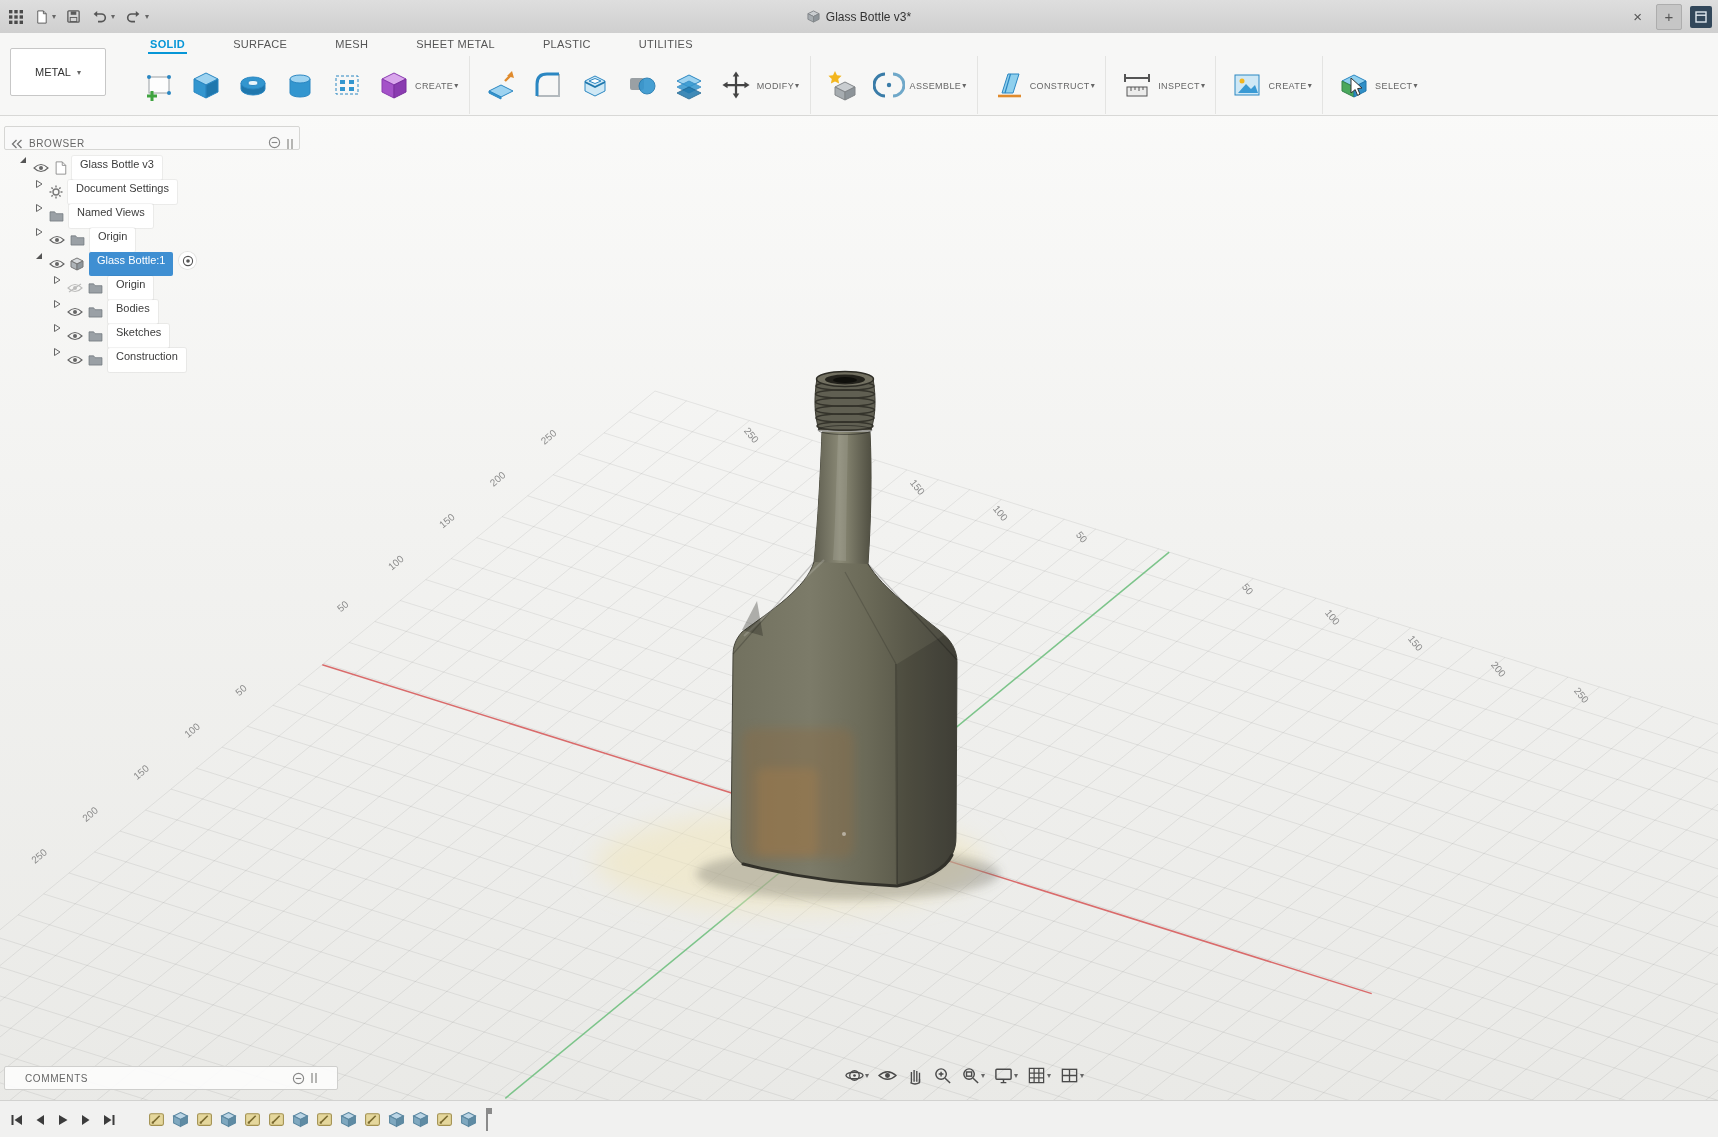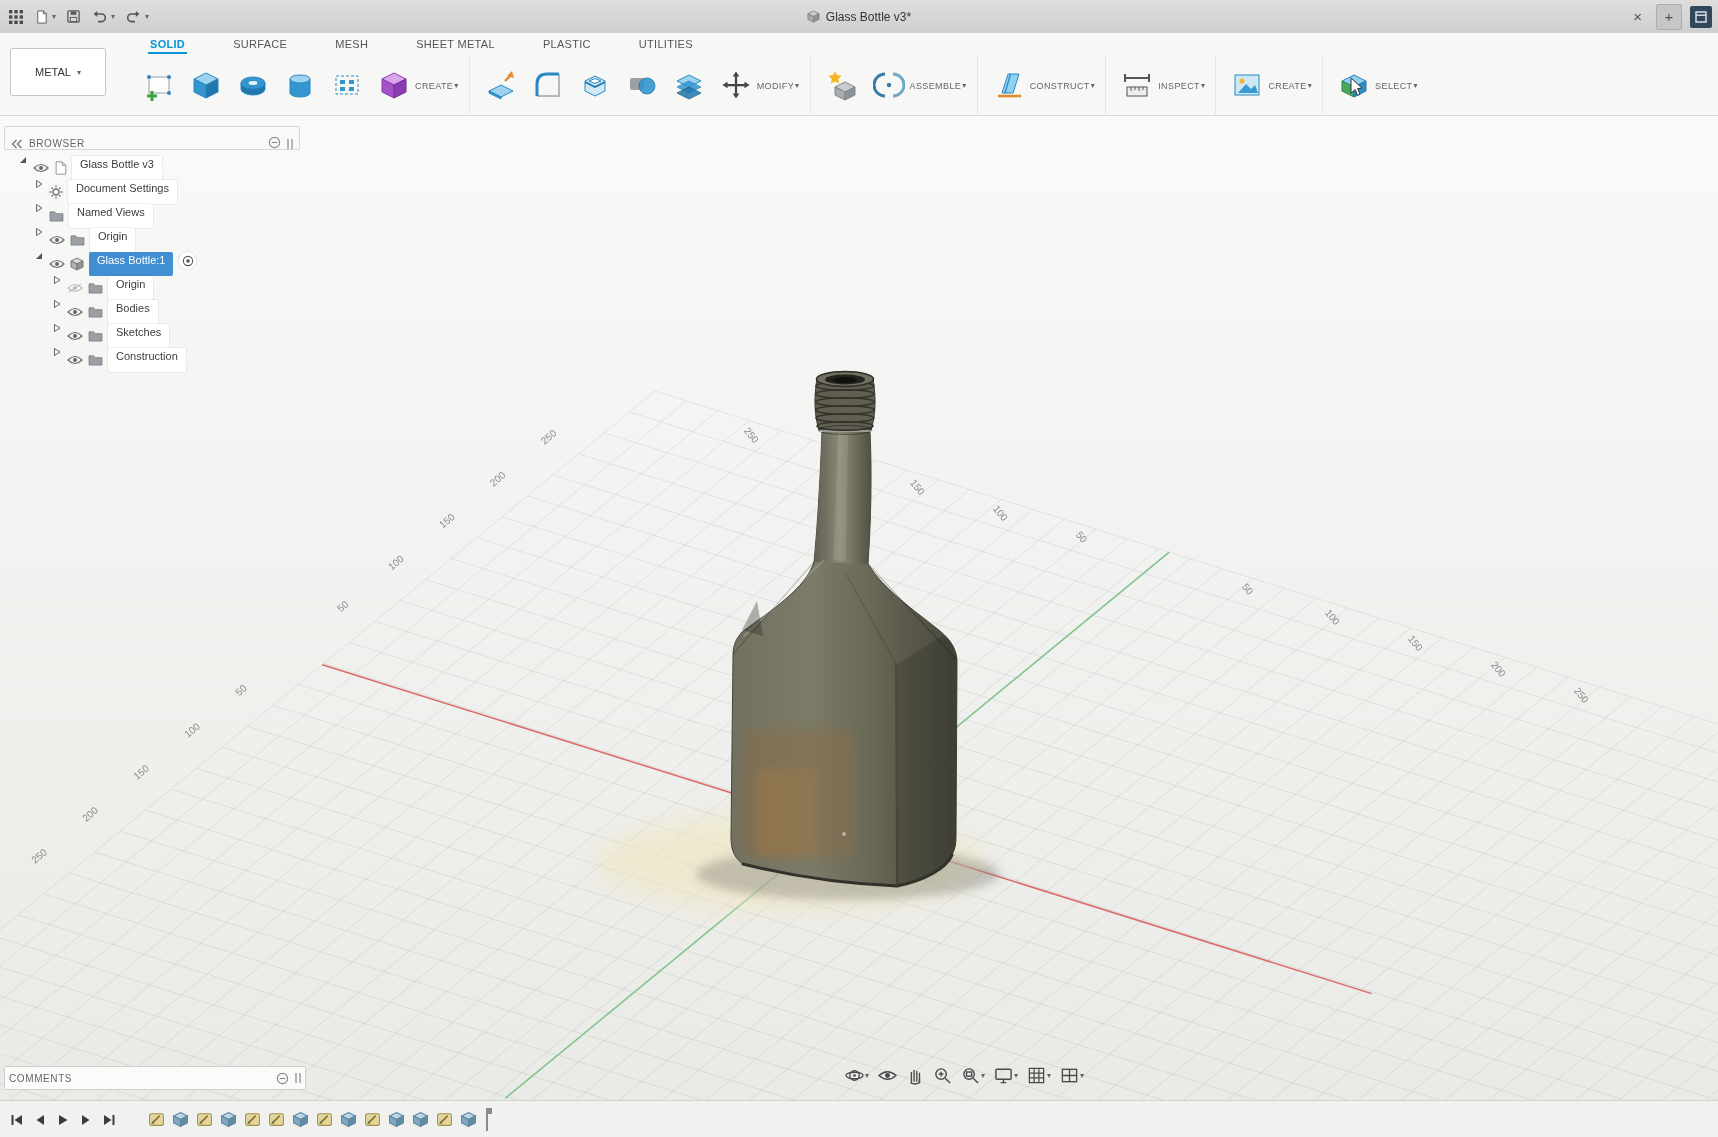--- a/index.html
+++ b/index.html
@@ -41,21 +41,21 @@
   .hdr-spacer{flex:1;}
   .tree{padding-top:6px;}
   .trow{height:24px;display:flex;}
   .expander{width:10px;display:flex;justify-content:center;margin-right:5px;}
   .ticon{display:flex;align-items:center;margin-right:5px;}
   .chip{background:rgba(255,255,255,.92);border-radius:2px;padding:2px 8px;font-size:11px;color:#3c3c3c;box-shadow:0 0 0 1px rgba(0,0,0,.05);white-space:nowrap;}
   .chip.sel{background:#3f8fd2;color:#fff;box-shadow:none;}
   .radio-chip{margin-left:6px;background:rgba(255,255,255,.92);border-radius:50%;width:17px;height:17px;display:flex;align-items:center;justify-content:center;box-shadow:0 0 0 1px rgba(0,0,0,.08);}
 
   
-  #comments{position:absolute;left:4px;top:1066px;width:292px;height:22px;background:rgba(252,252,252,.92);border:1px solid #cfcfcd;border-radius:2px;display:flex;align-items:center;padding:0 4px;z-index:6;}
+  #comments{position:absolute;left:4px;top:1066px;width:292px;height:22px;background:rgba(252,252,252,.92);border:1px solid #cfcfcd;border-radius:2px;display:flex;align-items:center;padding:0 20px;z-index:6;}
   #comments .cm-label{font-size:10px;color:#666;letter-spacing:.6px;}
 
   
   #navbar{position:absolute;left:845px;top:1062px;height:26px;display:flex;align-items:center;gap:9px;z-index:6;}
   .nav-tool{display:flex;align-items:center;}
 
   
   #timeline{position:absolute;left:0;top:1100px;width:1718px;height:37px;background:#f1f1f0;border-top:1px solid #d2d2d0;z-index:20;display:flex;align-items:center;}
   #playback{display:flex;align-items:center;gap:9px;padding-left:10px;}
   .pb-btn{display:flex;align-items:center;}

